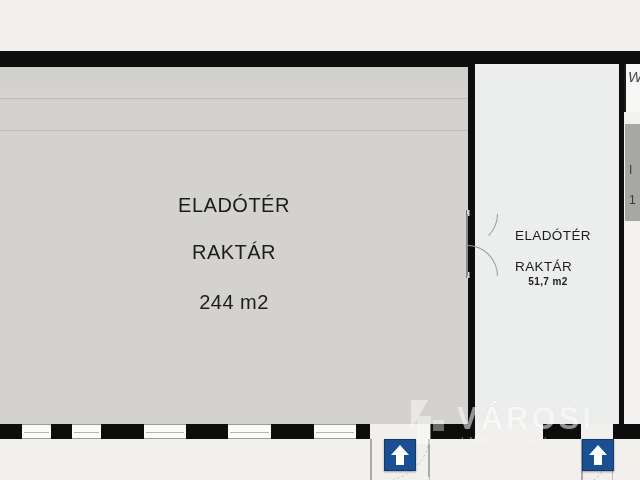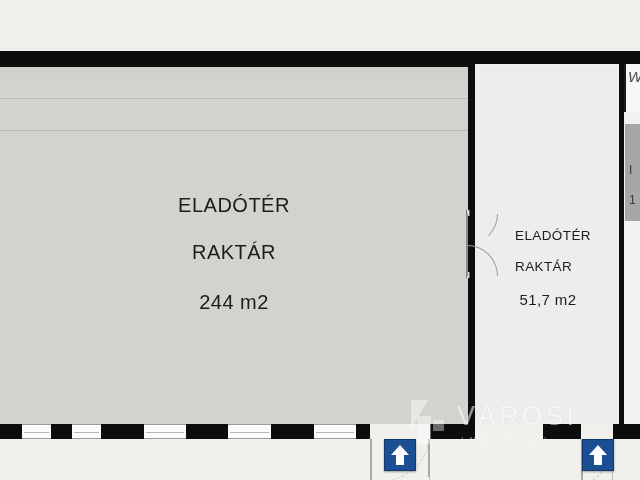--- a/index.html
+++ b/index.html
@@ -227,21 +227,21 @@
   .lbl-main.l3 { top: 291px; }
 
   .lbl-right {
     left: 475px;
     width: 146px;
     font-size: 13.5px;
     letter-spacing: .4px;
   }
   .lbl-right.r1 { top: 228px; text-align: left; padding-left: 40px; box-sizing: border-box; }
   .lbl-right.r2 { top: 259px; text-align: left; padding-left: 40px; box-sizing: border-box; }
-  .lbl-right.r3 { top: 291px; font-size: 15px; }
+  .lbl-right.r3 { top: 276px; font-size: 10px; font-weight: bold; }
 
   .lbl-far {
     position: absolute;
     color: #3a3a3a;
     font-size: 12px;
     white-space: nowrap;
   }
   .lbl-far.f1 { left: 629px; top: 163px; }
   .lbl-far.f2 { left: 629px; top: 193px; }
 
@@ -262,22 +262,22 @@
     top: 398px;
     width: 240px;
     height: 62px;
     pointer-events: none;
     opacity: .55;
   }
   .wm-text {
     position: absolute;
     left: 52px;
     top: 3px;
-    font-size: 27px;
-    font-weight: normal;
+    font-size: 31px;
+    font-weight: bold;
     letter-spacing: 3px;
     color: #ffffff;
     text-shadow: 0 0 1px rgba(160,160,160,.6);
   }
   .wm-sub {
     position: absolute;
     left: 56px;
     top: 36px;
     font-size: 9.5px;
     letter-spacing: 5.5px;

